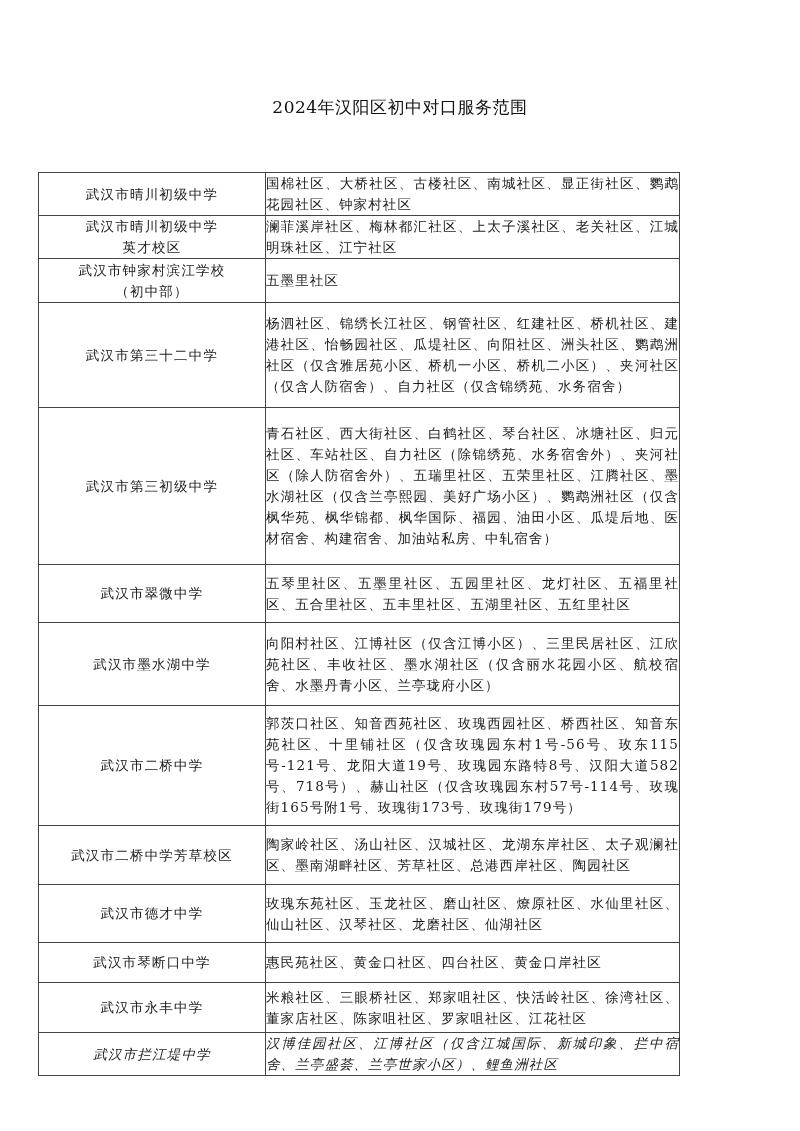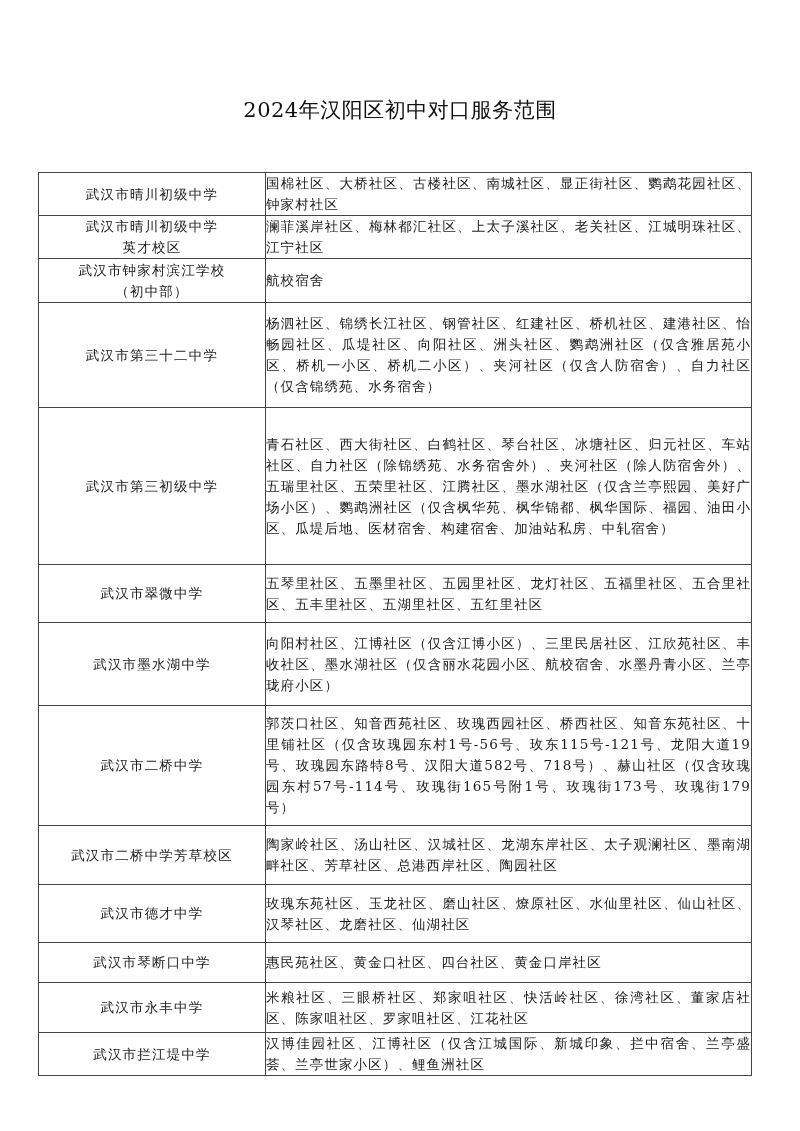--- a/index.html
+++ b/index.html
@@ -14,29 +14,29 @@
       overflow: hidden;
       font-family: "DejaVu Serif", "Liberation Serif", serif;
       color: #1a1a1a;
     }
     .page-title {
       position: absolute;
       top: 96px;
       left: 0;
       width: 800px;
       text-align: center;
-      font-size: 21px;
+      font-size: 17px;
       letter-spacing: 0.5px;
       color: #111;
     }
     table.service-table {
       position: absolute;
       top: 172px;
       left: 38px;
-      width: 714px;
+      width: 642px;
       border-collapse: collapse;
       table-layout: fixed;
     }
     table.service-table td {
       border: 1.5px solid #444;
       padding: 0;
       vertical-align: middle;
       font-size: 13.5px;
       line-height: 21px;
       color: #1a1a1a;
@@ -72,21 +72,21 @@
           <span class="school-line">武汉市晴川初级中学</span>
           <span class="school-line">英才校区</span>
         </td>
         <td class="scope-cell">澜菲溪岸社区、梅林都汇社区、上太子溪社区、老关社区、江城明珠社区、江宁社区</td>
       </tr>
       <tr style="height: 44px; padding-left: 27px;">
         <td class="school-cell">
           <span class="school-line">武汉市钟家村滨江学校</span>
           <span class="school-line">（初中部）</span>
         </td>
-        <td class="scope-cell">航校宿舍</td>
+        <td class="scope-cell">五墨里社区</td>
       </tr>
       <tr style="height: 105px;">
         <td class="school-cell">
           <span class="school-line">武汉市第三十二中学</span>
         </td>
         <td class="scope-cell">杨泗社区、锦绣长江社区、钢管社区、红建社区、桥机社区、建港社区、怡畅园社区、瓜堤社区、向阳社区、洲头社区、鹦鹉洲社区（仅含雅居苑小区、桥机一小区、桥机二小区）、夹河社区（仅含人防宿舍）、自力社区（仅含锦绣苑、水务宿舍）</td>
       </tr>
       <tr style="height: 157px;">
         <td class="school-cell">
           <span class="school-line">武汉市第三初级中学</span>
@@ -128,20 +128,20 @@
           <span class="school-line">武汉市琴断口中学</span>
         </td>
         <td class="scope-cell">惠民苑社区、黄金口社区、四台社区、黄金口岸社区</td>
       </tr>
       <tr style="height: 50px;">
         <td class="school-cell">
           <span class="school-line">武汉市永丰中学</span>
         </td>
         <td class="scope-cell">米粮社区、三眼桥社区、郑家咀社区、快活岭社区、徐湾社区、董家店社区、陈家咀社区、罗家咀社区、江花社区</td>
       </tr>
-      <tr style="height: 42px;">
+      <tr style="height: 42px; font-style: italic;">
         <td class="school-cell">
           <span class="school-line">武汉市拦江堤中学</span>
         </td>
         <td class="scope-cell">汉博佳园社区、江博社区（仅含江城国际、新城印象、拦中宿舍、兰亭盛荟、兰亭世家小区）、鲤鱼洲社区</td>
       </tr>
     </tbody>
 </table>
 
 </body></html>

